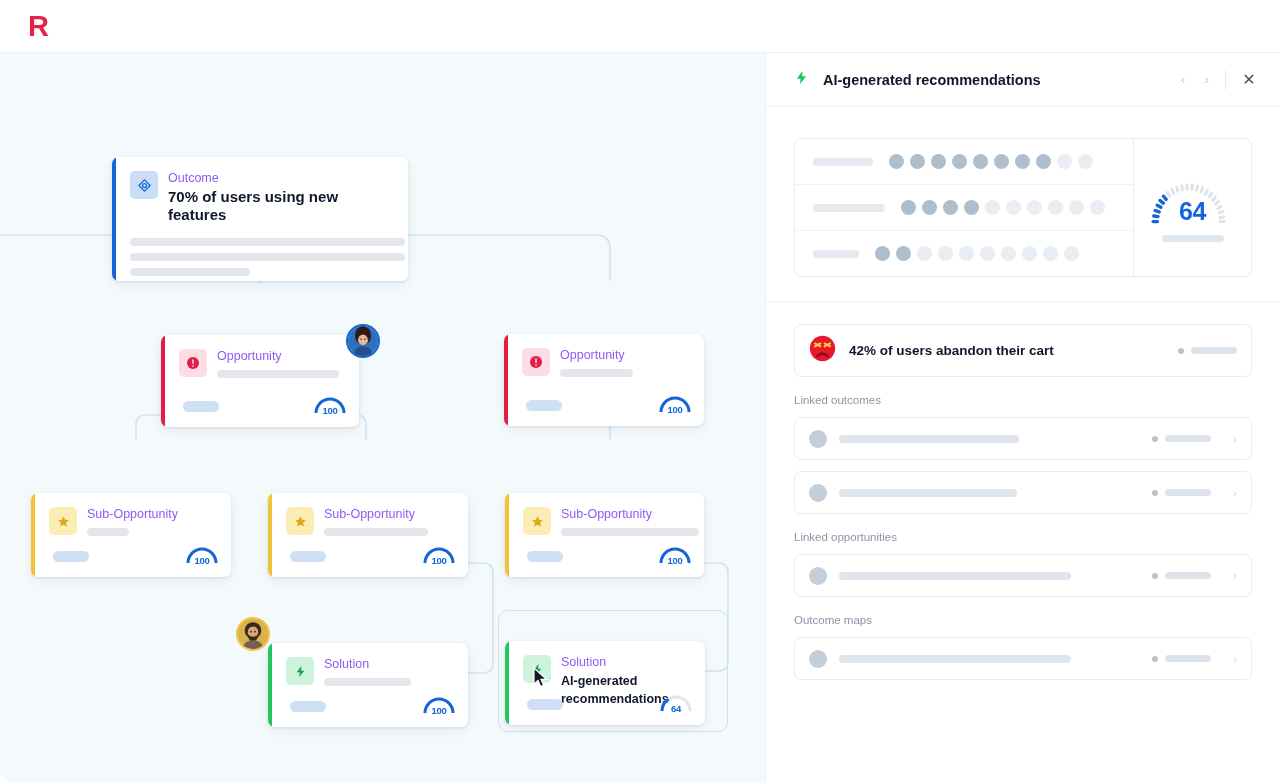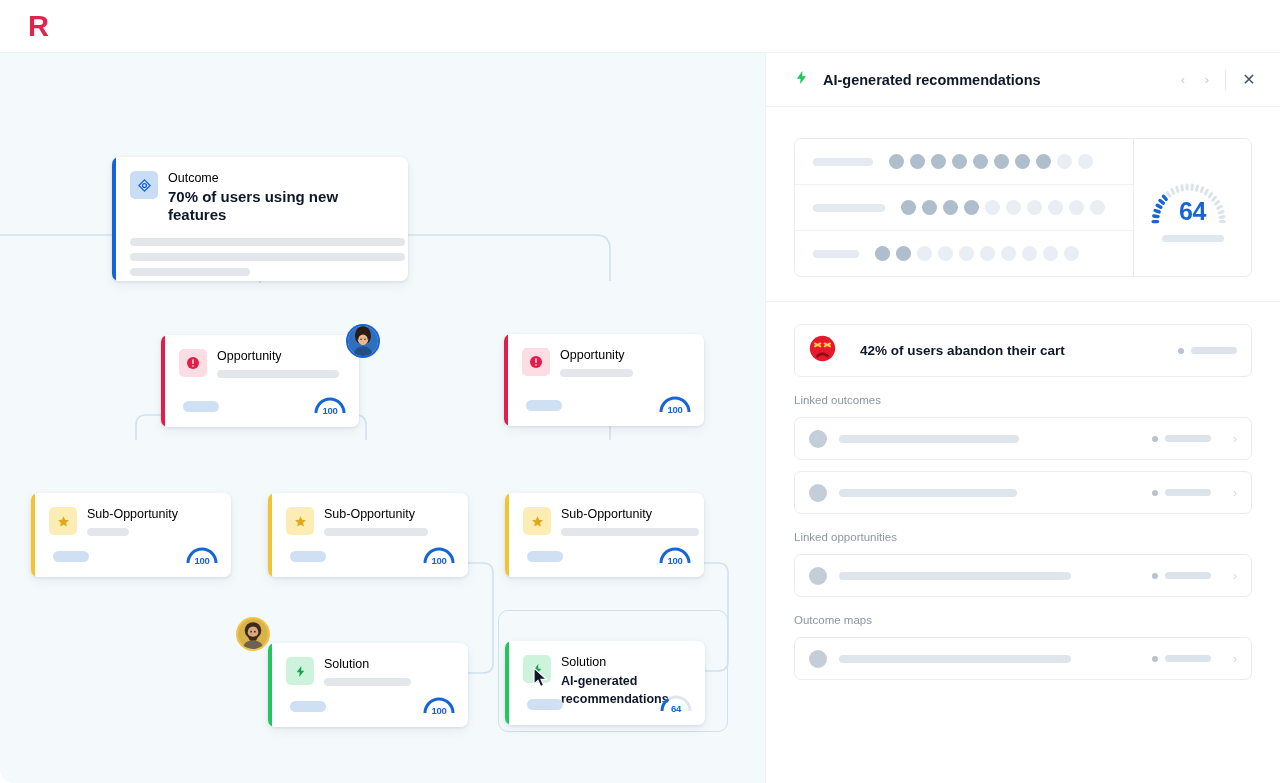--- a/index.html
+++ b/index.html
@@ -54,21 +54,21 @@
     position: absolute; left: 0; top: 0; bottom: 0; width: 4px;
   }
   .node .body { position: absolute; left: 4px; right: 0; top: 0; bottom: 0; }
 
   .node-head { display: flex; align-items: flex-start; gap: 10px; padding: 14px 14px 0 14px; }
   .badge-icon {
     width: 28px; height: 28px; border-radius: 5px;
     display: flex; align-items: center; justify-content: center;
     flex: none;
   }
-  .node-type { font-size: 12.5px; color: #000000; line-height: 15px; }
+  .node-type { font-size: 12.5px; color: #8b5cf6; line-height: 15px; }
   .node-title { font-size: 14.5px; font-weight: 700; color: #0f172a; line-height: 18px; margin-top: 2px; }
 
   .skel { background: #e3e7ec; border-radius: 4px; height: 8px; }
 
   .node-lines { padding: 0 14px; margin-top: 8px; }
   .node-lines .skel { margin-bottom: 7px; }
 
   .node-foot {
     position: absolute; left: 18px; right: 12px; bottom: 11px;
     display: flex; align-items: center; justify-content: space-between;
@@ -168,21 +168,21 @@
     position: absolute; left: 0; right: 0; bottom: 2px; text-align: center;
     font-size: 25px; font-weight: 700; color: #1565d8; letter-spacing: -0.5px;
   }
   .gauge-underline { width: 62px; height: 7px; border-radius: 4px; background: #dfe7ef; }
 
   .hr { height: 1px; background: #eef1f5; margin: 24px 0 0 0; }
 
   .insight-card {
     margin: 12px 28px 0 28px; height: 53px;
     border: 1px solid #e8ecf1; border-radius: 7px;
-    display: flex; align-items: center; padding: 0 14px; gap: 24px;
+    display: flex; align-items: center; padding: 0 14px; gap: 13px;
   }
   .insight-title { font-size: 13.5px; font-weight: 700; color: #0f172a; flex: 1; }
 
   .meta { display: flex; align-items: center; gap: 7px; }
   .meta-dot { width: 6px; height: 6px; border-radius: 50%; background: #b9c3ce; }
   .meta-bar { width: 46px; height: 7px; border-radius: 4px; background: #dde3ea; }
   .chev { color: #d2d9e1; font-size: 12px; margin-left: 10px; }
 
   .list-row {
     margin: 11px 28px 0 28px; height: 43px;

